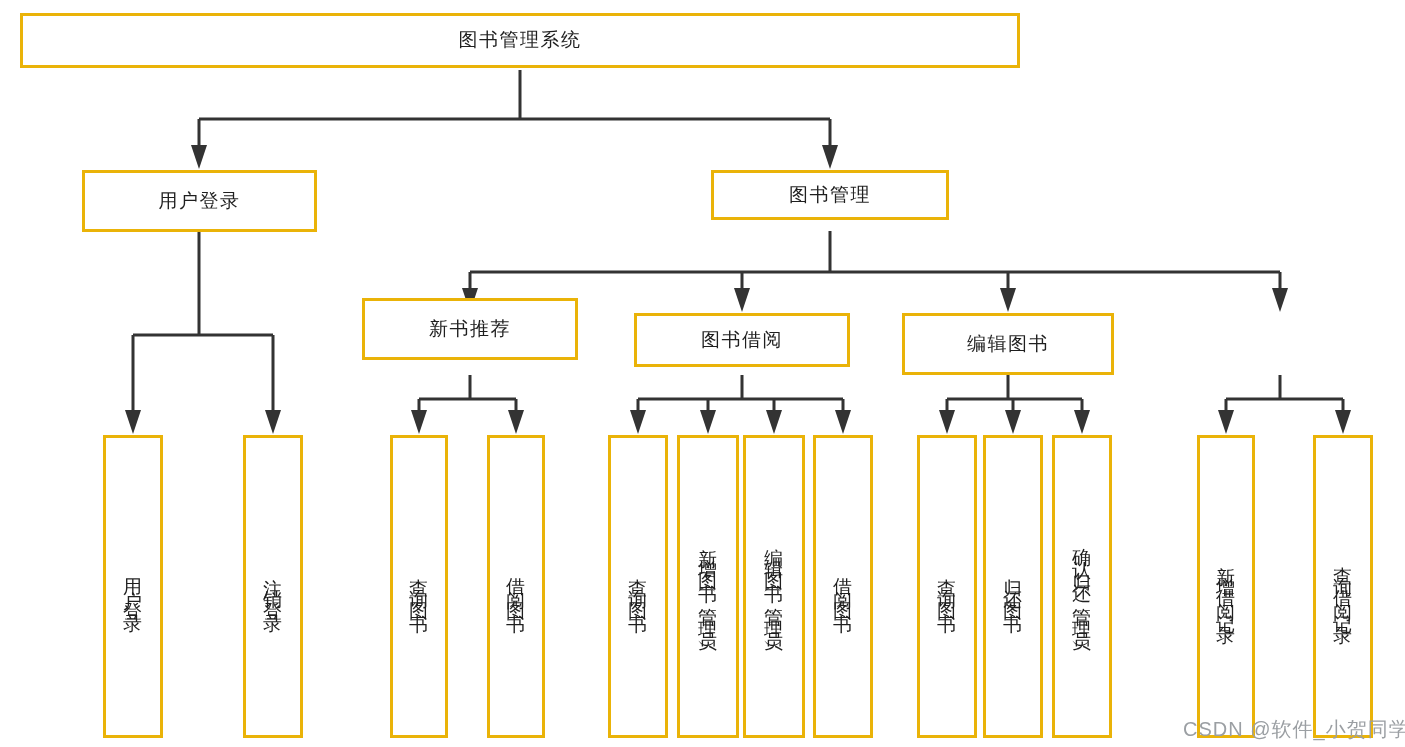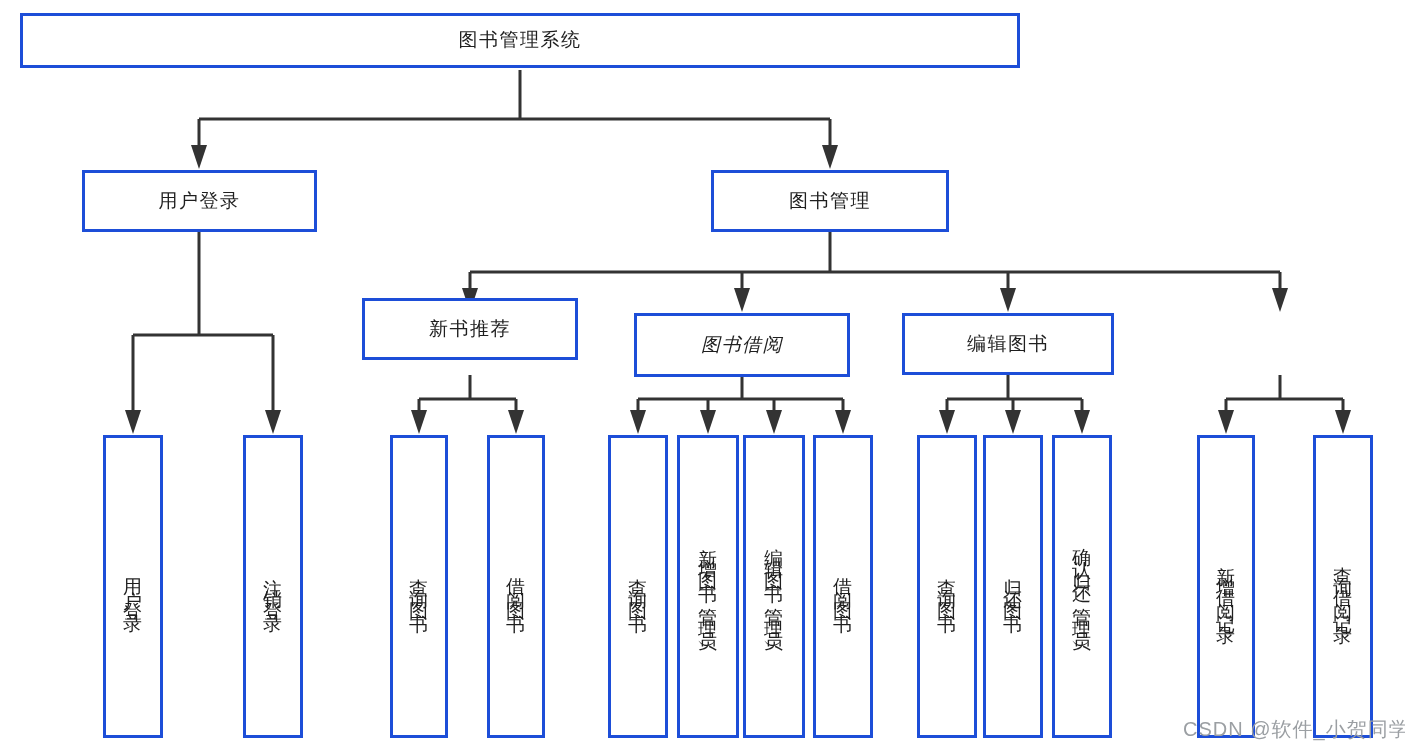--- a/index.html
+++ b/index.html
@@ -9,21 +9,21 @@
     width: 1405px;
     height: 747px;
     background: #ffffff;
     overflow: hidden;
     color: #1f1f1f;
   }
   svg.wires { position: absolute; left: 0; top: 0; width: 1405px; height: 747px; }
   .box {
     position: absolute;
     box-sizing: border-box;
-    border: 3px solid #1d4ed8;
+    border: 3px solid #eab308;
     background: #ffffff;
     display: flex;
     align-items: center;
     justify-content: center;
     font-size: 19px;
     letter-spacing: 1.5px;
     line-height: 1.2;
     text-align: center;
   }
   .vbox {
@@ -76,24 +76,24 @@
       <polygon points="1005,410 1021,410 1013,434"></polygon>
       <polygon points="1074,410 1090,410 1082,434"></polygon>
       <polygon points="1218,410 1234,410 1226,434"></polygon>
       <polygon points="1335,410 1351,410 1343,434"></polygon>
     </g>
   </svg>
 
   <div class="box" style="left:20px; top:13px; width:1000px; height:55px;">图书管理系统</div>
 
   <div class="box" style="left:82px; top:170px; width:235px; height:62px;">用户登录</div>
-  <div class="box" style="left:711px; top:170px; width:238px; height:62px;">图书管理</div>
+  <div class="box" style="left:711px; top:170px; width:238px; height:50px;">图书管理</div>
 
   <div class="box" style="left:362px; top:298px; width:216px; height:62px;">新书推荐</div>
-  <div class="box" style="left:634px; top:313px; width:216px; height:64px;font-style:italic;">图书借阅</div>
+  <div class="box" style="left:634px; top:313px; width:216px; height:54px;">图书借阅</div>
   <div class="box" style="left:902px; top:313px; width:212px; height:62px;">编辑图书</div>
 
   <div class="box vbox" style="left:103px; top:435px; width:60px; height:303px;">用户登录</div>
   <div class="box vbox" style="left:243px; top:435px; width:60px; height:303px;">注销登录</div>
 
   <div class="box vbox" style="left:390px; top:435px; width:58px; height:303px;">查询图书</div>
   <div class="box vbox" style="left:487px; top:435px; width:58px; height:303px;">借阅图书</div>
 
   <div class="box vbox" style="left:608px; top:435px; width:60px; height:303px;">查询图书</div>
   <div class="box vbox" style="left:677px; top:435px; width:62px; height:303px;">新增图书（管理员）</div>

